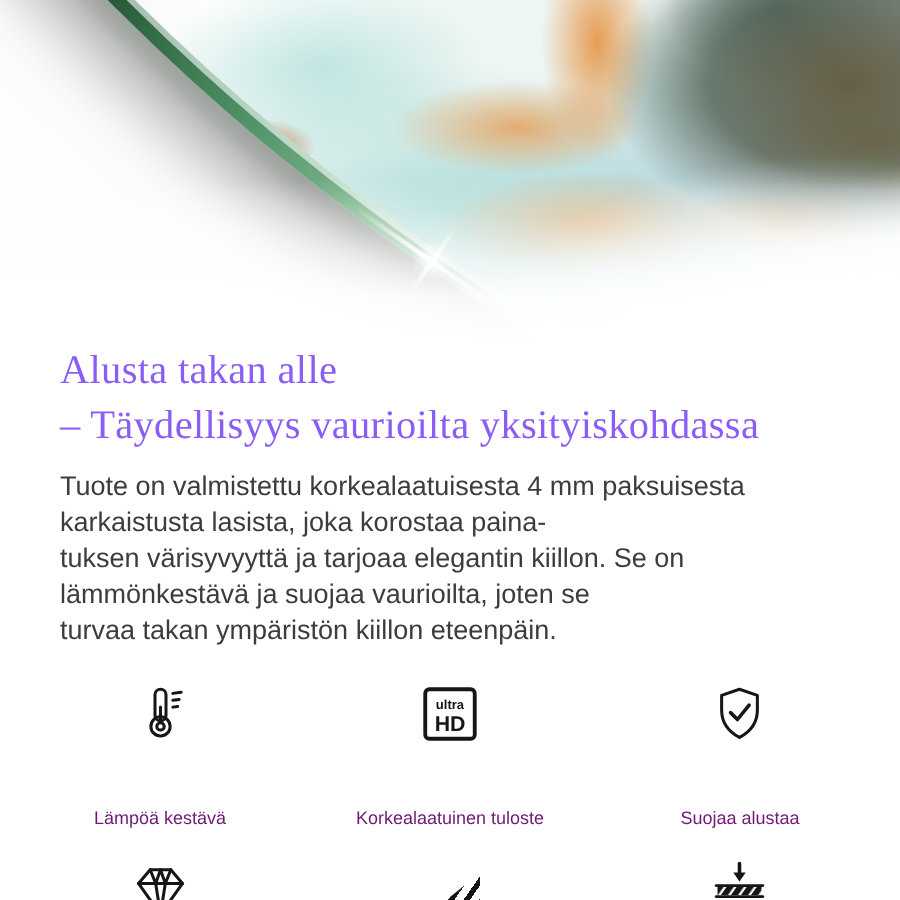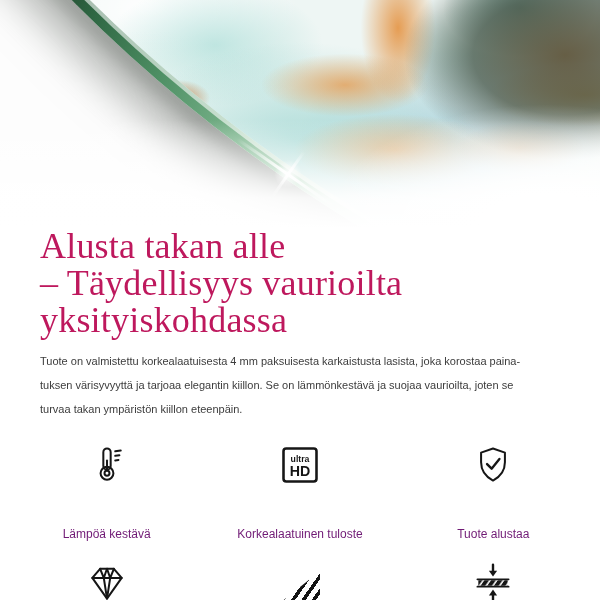--- a/index.html
+++ b/index.html
@@ -45,22 +45,22 @@
   .sparkle .ray1{position:absolute;left:-62px;top:-1.5px;width:124px;height:3px;transform:rotate(35deg);
         background:linear-gradient(90deg,rgba(255,255,255,0) 0%,rgba(255,255,255,.9) 42%,#fff 50%,rgba(255,255,255,.9) 58%,rgba(255,255,255,0) 100%);}
   .sparkle .ray2{position:absolute;left:-28px;top:-1.5px;width:56px;height:3px;transform:rotate(-55deg);
         background:linear-gradient(90deg,rgba(255,255,255,0) 0%,#fff 50%,rgba(255,255,255,0) 100%);}
   .sparkle .glow{position:absolute;left:-14px;top:-14px;width:28px;height:28px;border-radius:50%;
         background:radial-gradient(circle,#fff 0%,rgba(255,255,255,0) 70%);}
 
   
   .heading{margin:-4px 38px 0 40px;
         font-family:"Liberation Serif","DejaVu Serif",serif;
-        font-size:36px;line-height:37px;font-weight:400;color:#be185d;letter-spacing:.2px;}
-  .bodytext{margin:10px 30px 0 40px;font-size:11px;line-height:24px;color:#3c3c3c;}
+        font-size:27px;line-height:37px;font-weight:400;color:#8b5cf6;letter-spacing:.2px;}
+  .bodytext{margin:10px 30px 0 40px;font-size:18px;line-height:24px;color:#3c3c3c;}
 
   
   .features{margin-top:20px;display:grid;grid-template-columns:repeat(3,1fr);row-gap:18px;padding:0 10px;}
   .feature{display:flex;flex-direction:column;align-items:center;gap:31px;}
   .icon-box{height:48px;display:flex;align-items:center;justify-content:center;}
   .feature-label{margin-top:7px;font-size:12px;color:#701a75;}
   svg.ficon{stroke:#161616;fill:none;stroke-width:2.2;stroke-linecap:round;stroke-linejoin:round;}
   svg.ficon text{stroke:none;fill:#161616;font-family:"Liberation Sans",sans-serif;}
   .stripes{width:40px;height:32px;margin-top:8px;
         background:repeating-linear-gradient(125deg,#141414 0 3.5px,transparent 3.5px 8.5px);
@@ -123,21 +123,21 @@
       <div class="feature-label">Korkealaatuinen tuloste</div>
     </div>
 
     <div class="feature">
       <div class="icon-box">
         <svg class="ficon" width="44" height="44" viewBox="0 0 48 48">
           <path d="M24 6 L37 10.5 V21 C37 30.5 31.5 37 24 41 C16.5 37 11 30.5 11 21 V10.5 Z"></path>
           <path d="M17.5 23 L22.5 28 L31 17.5" stroke-width="2.6"></path>
         </svg>
       </div>
-      <div class="feature-label">Tuote alustaa</div>
+      <div class="feature-label">Suojaa alustaa</div>
     </div>
 
     <div class="feature">
       <div class="icon-box">
         <svg class="ficon" width="44" height="44" viewBox="0 0 48 48" stroke-width="2">
           <path d="M16.5 8.5 H31.5 L40 18.5 L24 41 L8 18.5 Z"></path>
           <line x1="8" y1="18.5" x2="40" y2="18.5"></line>
           <path d="M16.5 8.5 L20.5 18.5 L24 8.5 L27.5 18.5 L31.5 8.5"></path>
           <path d="M20.5 18.5 L24 41 M27.5 18.5 L24 41"></path>
         </svg>

